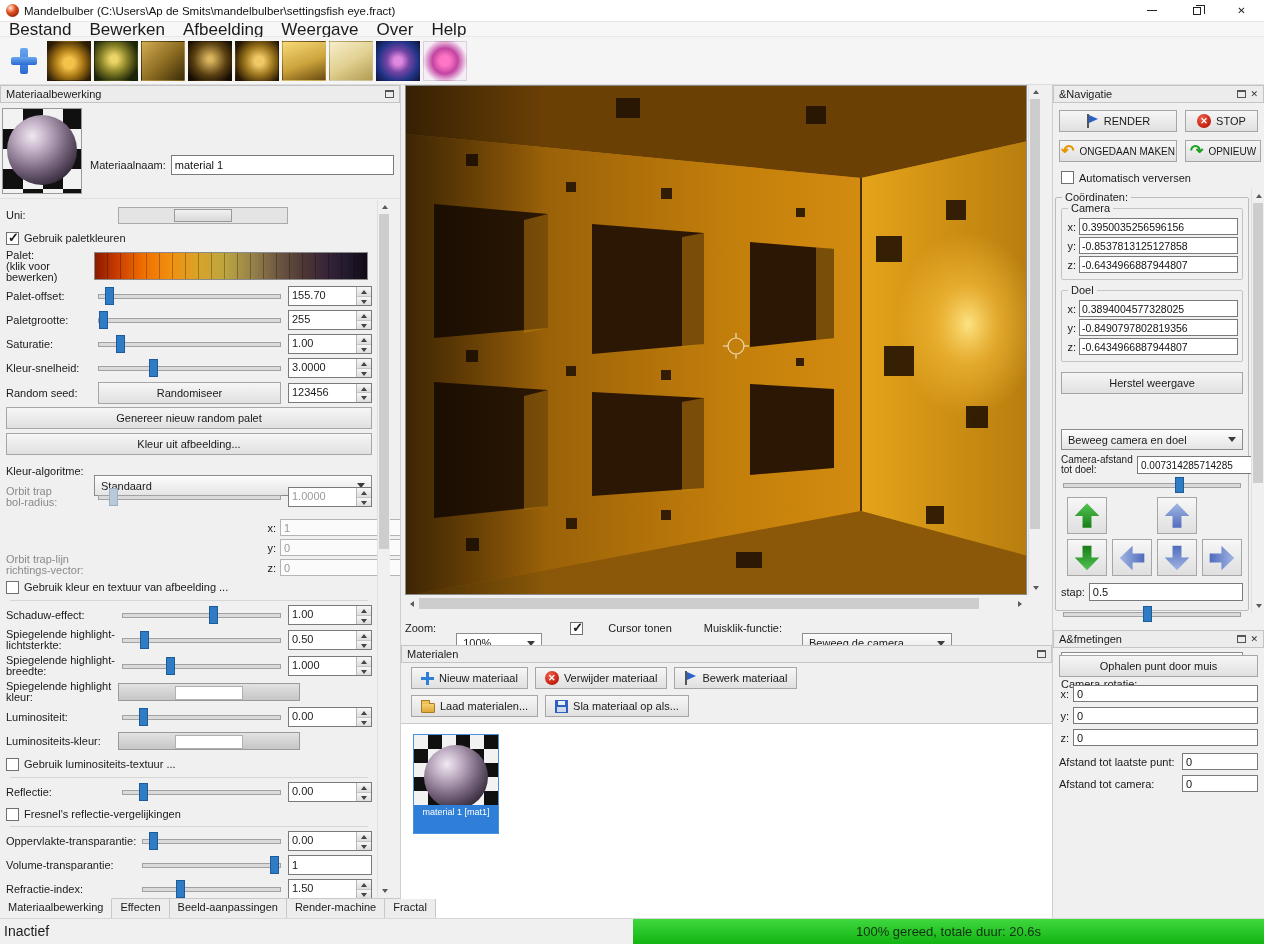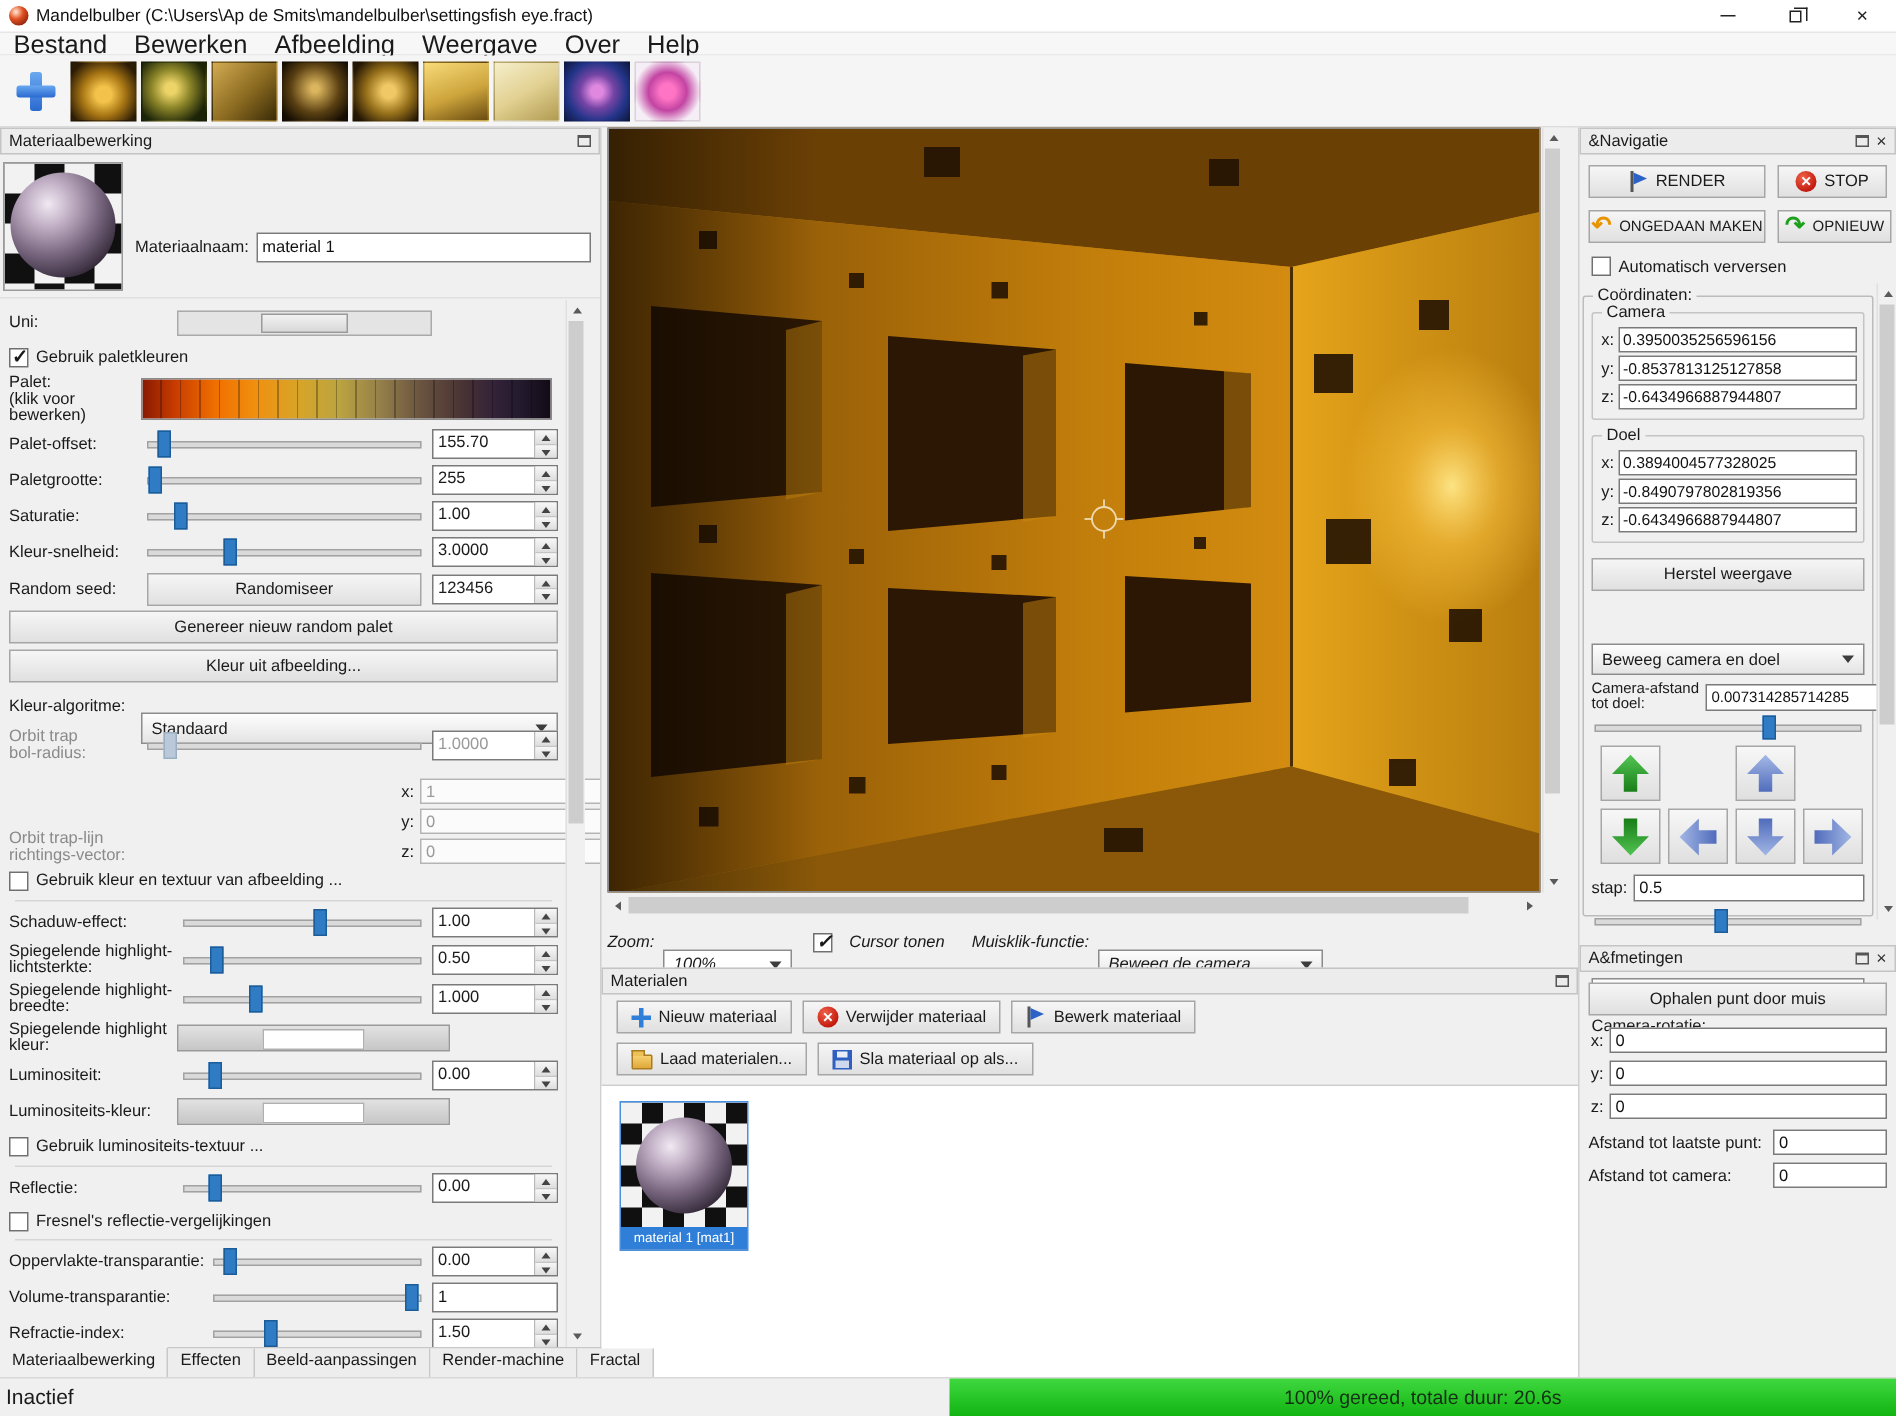--- a/index.html
+++ b/index.html
@@ -136,28 +136,28 @@
   .folder-ic::before { content:''; position:absolute; top:-4px; left:-1px; width:7px; height:3px; background:#ecc258; border:1px solid #a87c20; border-bottom:none; }
   .save-ic { position:relative; width:13px; height:13px; background:#2f5fc0; flex:none; }
   .save-ic::before { content:''; position:absolute; top:1px; left:3px; width:7px; height:4px; background:#e8eef8; }
   .save-ic::after { content:''; position:absolute; bottom:1px; left:2px; width:9px; height:5px; background:#cfd9ee; }
 
   
   .center { position:absolute; top:85px; left:401px; width:651px; height:833px; }
   .viewport { position:absolute; top:0; left:4px; width:622px; height:510px; border:1px solid #8a8a8a; overflow:hidden; background:#7a4a06; }
   .vp-vscroll { top:0; left:627px; height:510px; }
   .vp-hscroll { top:512px; left:4px; width:622px; }
-  .vp-controls { position:absolute; top:531px; left:4px; right:4px; height:24px; display:flex; align-items:center; gap:6px; font-size:11px;font-style:italic; }
+  .vp-controls { position:absolute; top:531px; left:4px; right:4px; height:24px; display:flex; align-items:center; gap:20px; font-size:11px; }
   .materials-hdr { position:absolute; top:560px; left:0px; right:0px; }
   .mrow1 { position:absolute; top:582px; left:10px; display:flex; gap:7px; }
   .mrow2 { position:absolute; top:610px; left:10px; display:flex; gap:7px; }
   .mat-list { position:absolute; top:638px; left:0; right:0; bottom:0; background:#ffffff; border-top:1px solid #cccccc; }
   .mat-item { position:absolute; top:10px; left:12px; width:86px; height:100px; border:1px solid #4a90e0; background-size:28px 28px; }
   .mat-item .sphere { left:10px; top:10px; width:64px; height:64px; }
-  .mat-item-label { position:absolute; left:0; right:0; bottom:0; height:15px; background:#2f7fd8; color:#fff; font-size:9px; line-height:15px; text-align:center; white-space:nowrap; overflow:hidden; }
+  .mat-item-label { position:absolute; left:0; right:0; bottom:0; height:28px; background:#2f7fd8; color:#fff; font-size:9px; line-height:15px; text-align:center; white-space:nowrap; overflow:hidden; }
 
   
   .right-panel { position:absolute; top:85px; left:1052px; width:212px; height:833px; background:#f0f0f0; border-left:1px solid #cfcfcf; font-size:11px; }
   .nav-btn-row { position:absolute; left:6px; right:6px; display:flex; gap:8px; }
   .nav-btn-row .btn { flex:none; }
   .coord-grp { position:absolute; top:112px; left:2px; width:194px; height:414px; padding:10px 5px 0 5px; }
   .sub-grp { position:relative; border:1px solid #c4c4c4; border-radius:2px; padding:9px 4px 4px; margin-bottom:10px; }
   .sub-grp > .leg { position:absolute; top:-7px; left:6px; background:#f0f0f0; padding:0 3px; font-size:11px; }
   .crow { display:flex; align-items:center; gap:3px; margin-bottom:2px; }
   .crow .ed { flex:1; height:17px; font-size:10.5px; padding:0 2px; }

